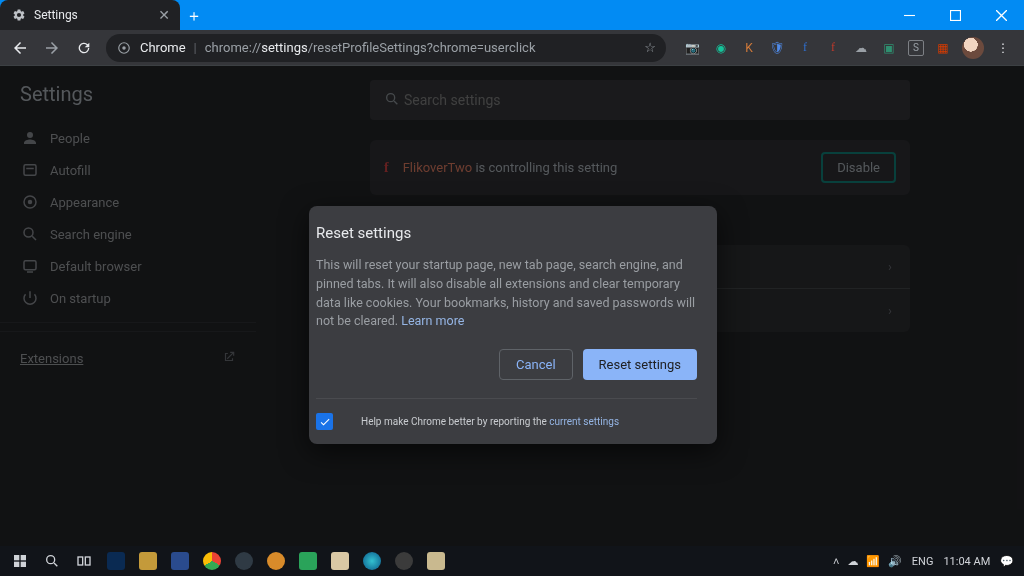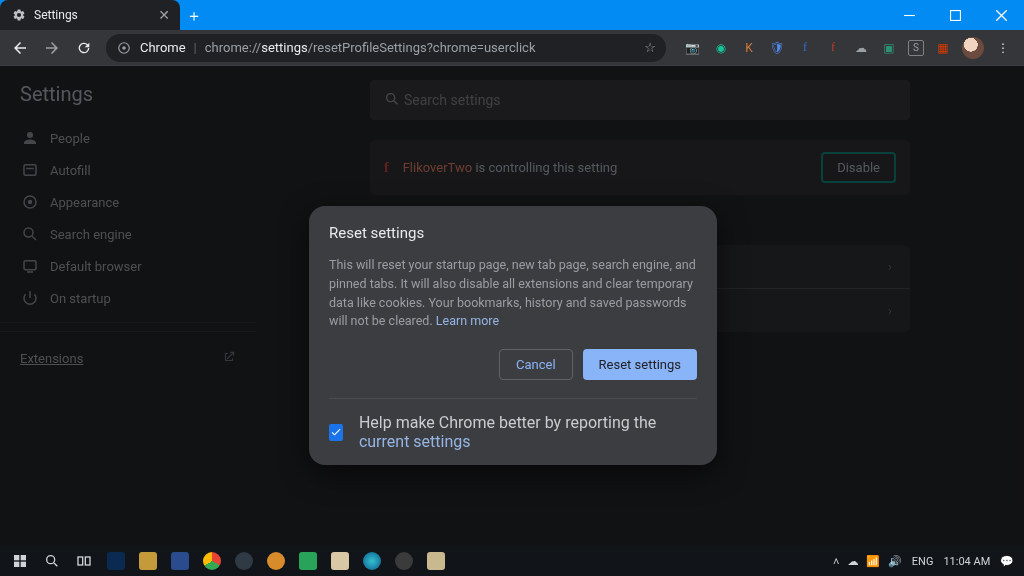--- a/index.html
+++ b/index.html
@@ -48,28 +48,28 @@
   .banner { width:540px; background:#2a2b2f; border-radius:6px; display:flex; align-items:center; padding:12px 14px; gap:14px; font-size:13px; color:#9aa0a6; margin-bottom:22px; }
   .banner .fli-icon { color:#b93b3b; font-weight:bold; font-family: Georgia, serif; font-size:14px; }
   .banner .fli-name { color:#c86f57; }
   .banner .btn { margin-left:auto; border:2px solid #0f766e; color:#9aa0a6; font-size:13px; padding:6px 14px; border-radius:4px; background:transparent; }
   .section-title { width:540px; text-align:left; color:#9aa0a6; font-size:14px; margin-bottom:12px; }
   .card { width:540px; background:#292a2d; border-radius:6px; overflow:hidden; }
   .row { display:flex; align-items:center; justify-content:space-between; padding:14px 18px; color:#bdc1c6; font-size:13px; border-top:1px solid #3c4043; }
   .row:first-child { border-top:none; }
   .row .chev { color:#5f6368; }
   
-  .dialog { position:absolute; top:206px; left:309px; width:408px; background:#3c3d41; border-radius:16px; box-shadow: 0 8px 28px rgba(0,0,0,.6); padding:18px 20px 14px 20px; z-index:5; }
+  .dialog { position:absolute; top:206px; left:309px; width:408px; background:#3c3d41; border-radius:8px; box-shadow: 0 8px 28px rgba(0,0,0,.6); padding:18px 20px 14px 7px; z-index:5; }
   .dlg-title { font-size:15px; color:#e8eaed; margin-bottom:14px; }
   .dlg-body { font-size:12.5px; color:#9a9ea3; line-height:1.5; }
   .dlg-body .learn { color:#95b5e4; }
   .dlg-btns { display:flex; justify-content:flex-end; gap:10px; margin-top:18px; }
   .btn-outline { border:1px solid #5f6368; color:#8ab4f8; background:transparent; font-size:13px; padding:7px 16px; border-radius:4px; }
   .btn-primary { background:#8ab4f8; color:#202124; border:none; font-size:13px; padding:8px 16px; border-radius:4px; }
-  .dlg-foot { display:flex; align-items:center; gap:16px; margin-top:18px; padding-top:14px; border-top:1px solid #4a4b4f; font-size:16px; color:#c9ccd0; }
+  .dlg-foot { display:flex; align-items:center; gap:28px; margin-top:18px; padding-top:14px; border-top:1px solid #4a4b4f; font-size:10px; color:#c9ccd0; }
   .checkbox { width:17px; height:17px; background:#1a73e8; border-radius:2px; display:flex; align-items:center; justify-content:center; color:#fff; }
   .checkbox svg { width:12px; height:12px; }
   .dlg-foot .learn { color:#95b5e4; }
   
   .taskbar { position:absolute; bottom:0; left:0; right:0; height:30px; background:#111419; display:flex; align-items:center; padding:0 4px; }
   .tb-item { width:32px; height:30px; display:flex; align-items:center; justify-content:center; color:#d0d3d8; }
   .tb-item svg { width:16px; height:16px; }
   .tb-app { width:32px; height:30px; display:flex; align-items:center; justify-content:center; }
   .tb-square { width:18px; height:18px; border-radius:3px; }
   .tb-right { margin-left:auto; display:flex; align-items:center; gap:10px; color:#d0d3d8; font-size:11px; padding-right:6px; }

